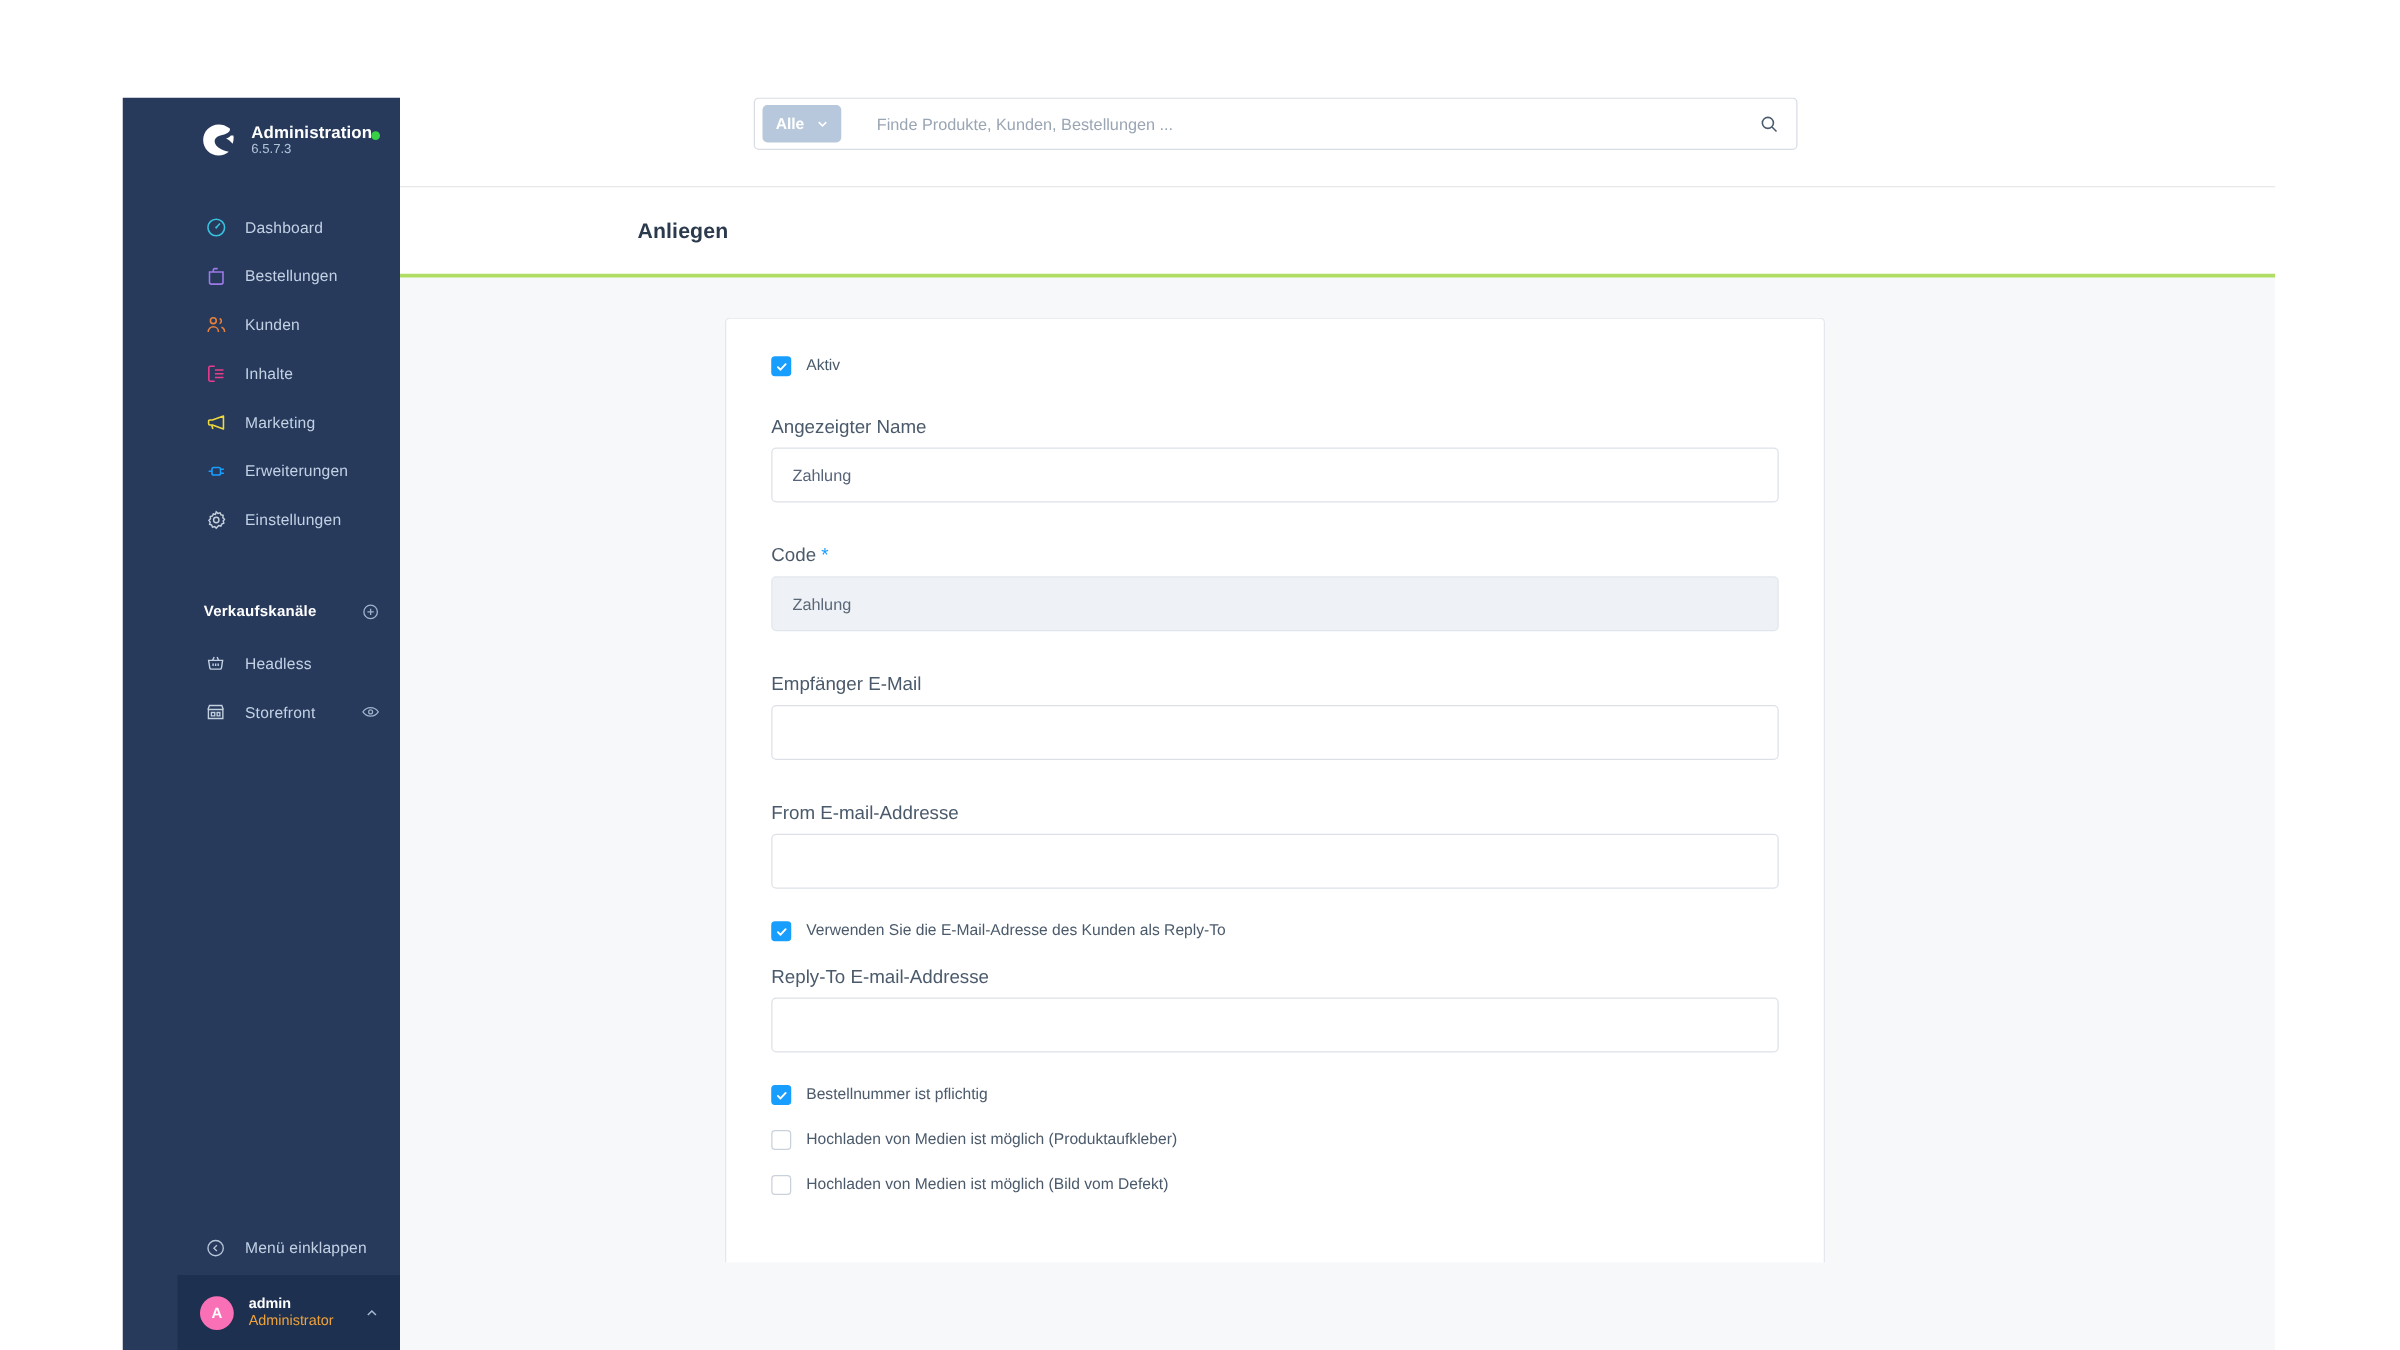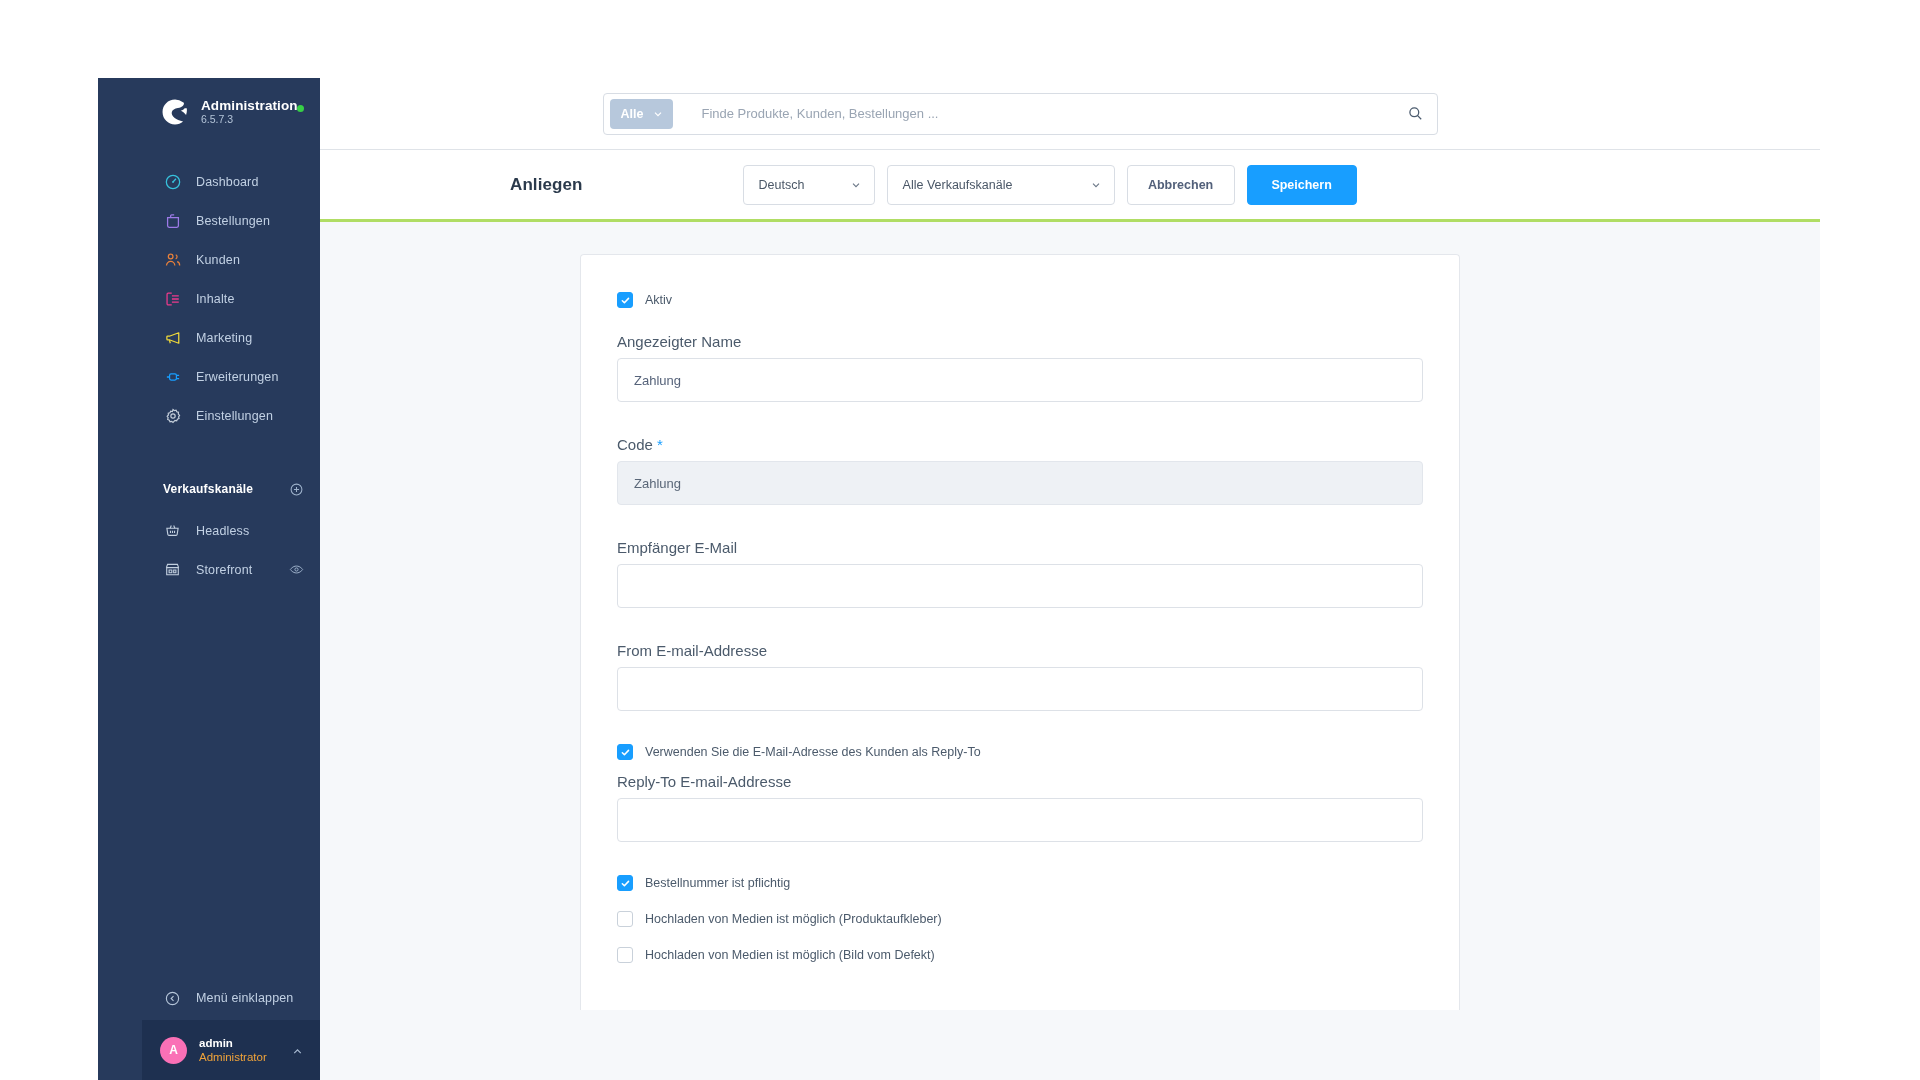--- a/index.html
+++ b/index.html
@@ -153,21 +153,21 @@
     display: flex; flex-direction: column;
     min-width: 0;
     background: #ffffff;
   }
 
   
   .topbar {
     height: 72px;
     flex: 0 0 72px;
     border-bottom: 1px solid #dfe3e8;
-    display: flex; align-items: center;
+    display: flex; align-items: flex-start;
     justify-content: center;
     background: #ffffff;
     padding-right: 100px;
   }
   .searchbox {
     width: 835px; height: 42px;
     border: 1px solid #d8dde4;
     border-radius: 4px;
     display: flex; align-items: center;
     padding: 0 4px 0 6px;
@@ -301,21 +301,21 @@
     font-size: 13px; color: #56637a;
     font-family: "Liberation Sans", sans-serif;
     background: #ffffff;
     outline: none;
   }
   .field-input::placeholder { color: #8b96a5; }
   .field-input.readonly { background: #eef1f5; border-color: #e2e6ec; color: #5a6778; }
   .field-gap { height: 26px; }
 
   .checkrow {
-    display: flex; align-items: center;
+    display: flex; 
     gap: 12px;
     margin-bottom: 6px;
     min-height: 30px;
   }
   .cbox {
     width: 16px; height: 16px; flex: 0 0 16px;
     border-radius: 3px;
     border: 1px solid #c9d1da;
     background: #ffffff;
     display: flex; align-items: center; justify-content: center;
@@ -509,36 +509,20 @@
             <circle cx="8.6" cy="8.6" r="5.2"></circle>
               <path d="M12.5 12.5l4.2 4.2"></path>
           </svg>
         </button>
       </div>
     </header>
 
     <div class="smartbar">
       <div class="smartbar-inner">
         <h1 class="smartbar-title">Anliegen</h1>
-        <div class="smartbar-actions">
-          <div class="sb-select sel-lang">
-            <span>Deutsch</span>
-            <svg viewBox="0 0 20 20" width="12" height="12" fill="none" stroke="#6a7686" stroke-width="1.8">
-              <path d="M5 7.8l5 5 5-5"></path>
-            </svg>
-          </div>
-          <div class="sb-select sel-chan">
-            <span>Alle Verkaufskanäle</span>
-            <svg viewBox="0 0 20 20" width="12" height="12" fill="none" stroke="#6a7686" stroke-width="1.8">
-              <path d="M5 7.8l5 5 5-5"></path>
-            </svg>
-          </div>
-          <button class="btn btn-ghost">Abbrechen</button>
-          <button class="btn btn-primary">Speichern</button>
-        </div>
       </div>
     </div>
 
     <div class="content">
       <div class="card">
 
         <div class="checkrow mb18">
           <span class="cbox on">
             <svg viewBox="0 0 16 16" width="11" height="11" fill="none" stroke="#ffffff" stroke-width="2.2" stroke-linecap="round" stroke-linejoin="round">
                 <path d="M3.4 8.3l3 3 6-6.4"></path>

